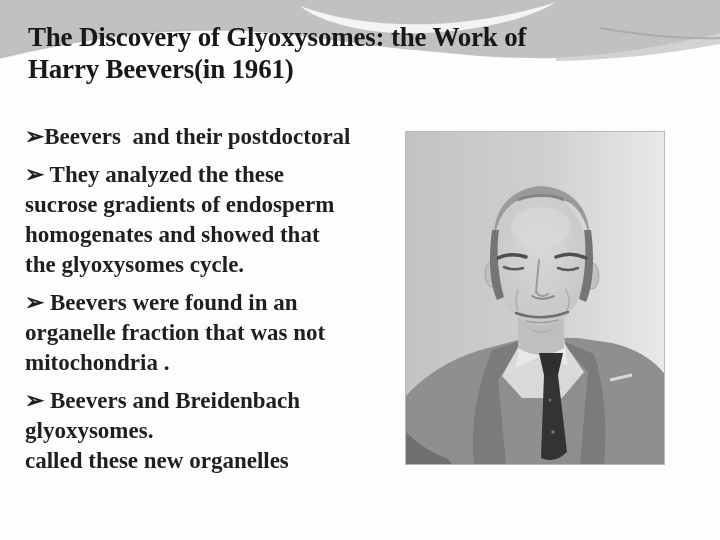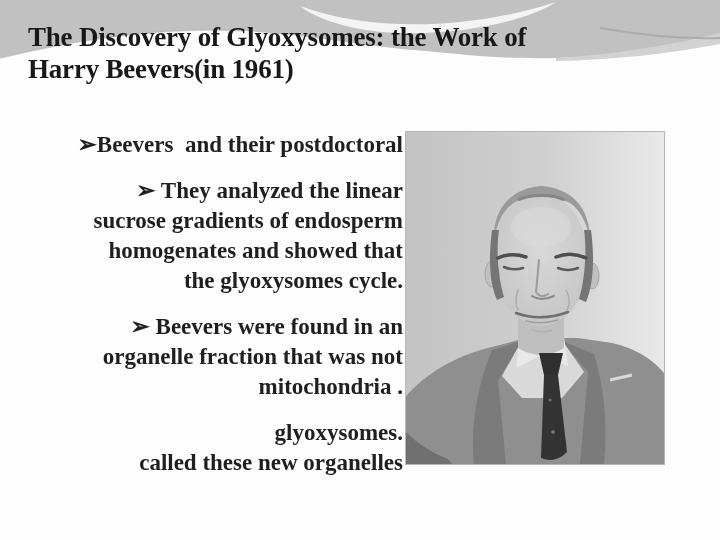--- a/index.html
+++ b/index.html
@@ -38,22 +38,21 @@
     white-space: pre-line;
   }
   .body-text {
     position: absolute;
     left: 25px;
     top: 114px;
     width: 378px;
     color: #1f1f1f;
   }
   .bullet {
-    margin: 16px 0 3px 0;
-    text-align: right;
+    margin: 8px 0 3px 0;
   }
   .bullet-line {
     font-family: "Liberation Serif", serif;
     font-size: 23px;
     font-weight: bold;
     line-height: 30px;
     white-space: pre;
     color: #1f1f1f;
   }
   .photo {
@@ -83,31 +82,32 @@
   </svg>
 
   <h1 class="title">The Discovery of Glyoxysomes: the Work of
 Harry Beevers(in 1961)</h1>
 
   <div class="body-text">
       <div class="bullet">
         <div class="bullet-line">➢Beevers  and their postdoctoral</div>
       </div>
       <div class="bullet">
-        <div class="bullet-line">➢ They analyzed the linear</div>
+        <div class="bullet-line">➢ They analyzed the these</div>
         <div class="bullet-line">sucrose gradients of endosperm</div>
         <div class="bullet-line">homogenates and showed that</div>
         <div class="bullet-line">the glyoxysomes cycle.</div>
       </div>
       <div class="bullet">
         <div class="bullet-line">➢ Beevers were found in an</div>
         <div class="bullet-line">organelle fraction that was not</div>
         <div class="bullet-line">mitochondria .</div>
       </div>
       <div class="bullet">
+        <div class="bullet-line">➢ Beevers and Breidenbach</div>
         <div class="bullet-line">glyoxysomes.</div>
         <div class="bullet-line">called these new organelles</div>
       </div>
     </div>
 
   <svg class="photo" viewBox="0 0 258 332" aria-hidden="true">
     <defs>
       <linearGradient id="pbg" x1="0" y1="0" x2="1" y2="0">
         <stop offset="0" stop-color="#c3c3c3"></stop>
         <stop offset="0.55" stop-color="#d0d0d0"></stop>

